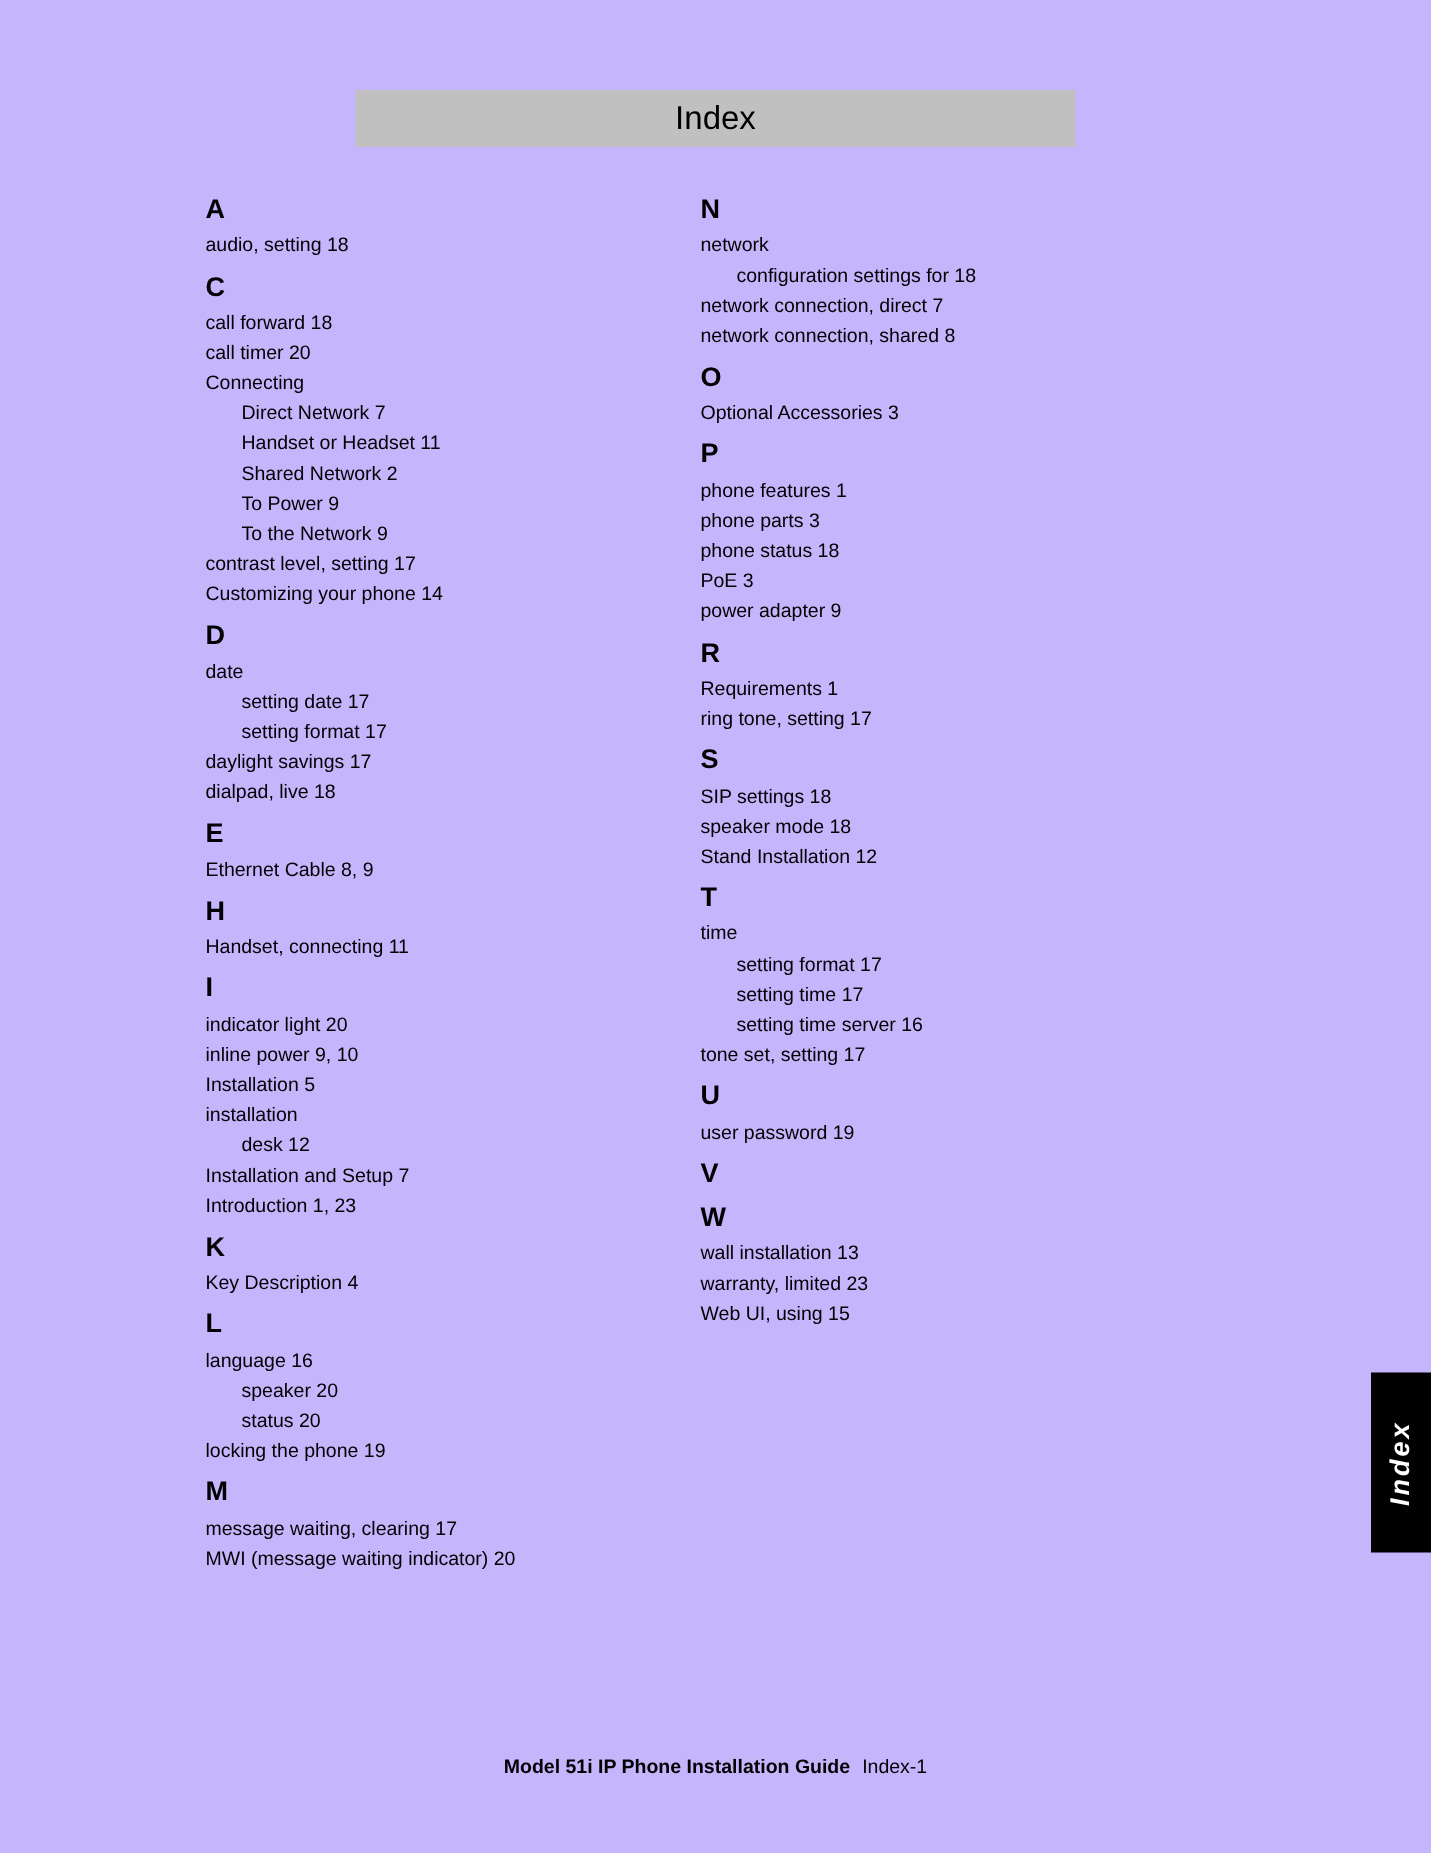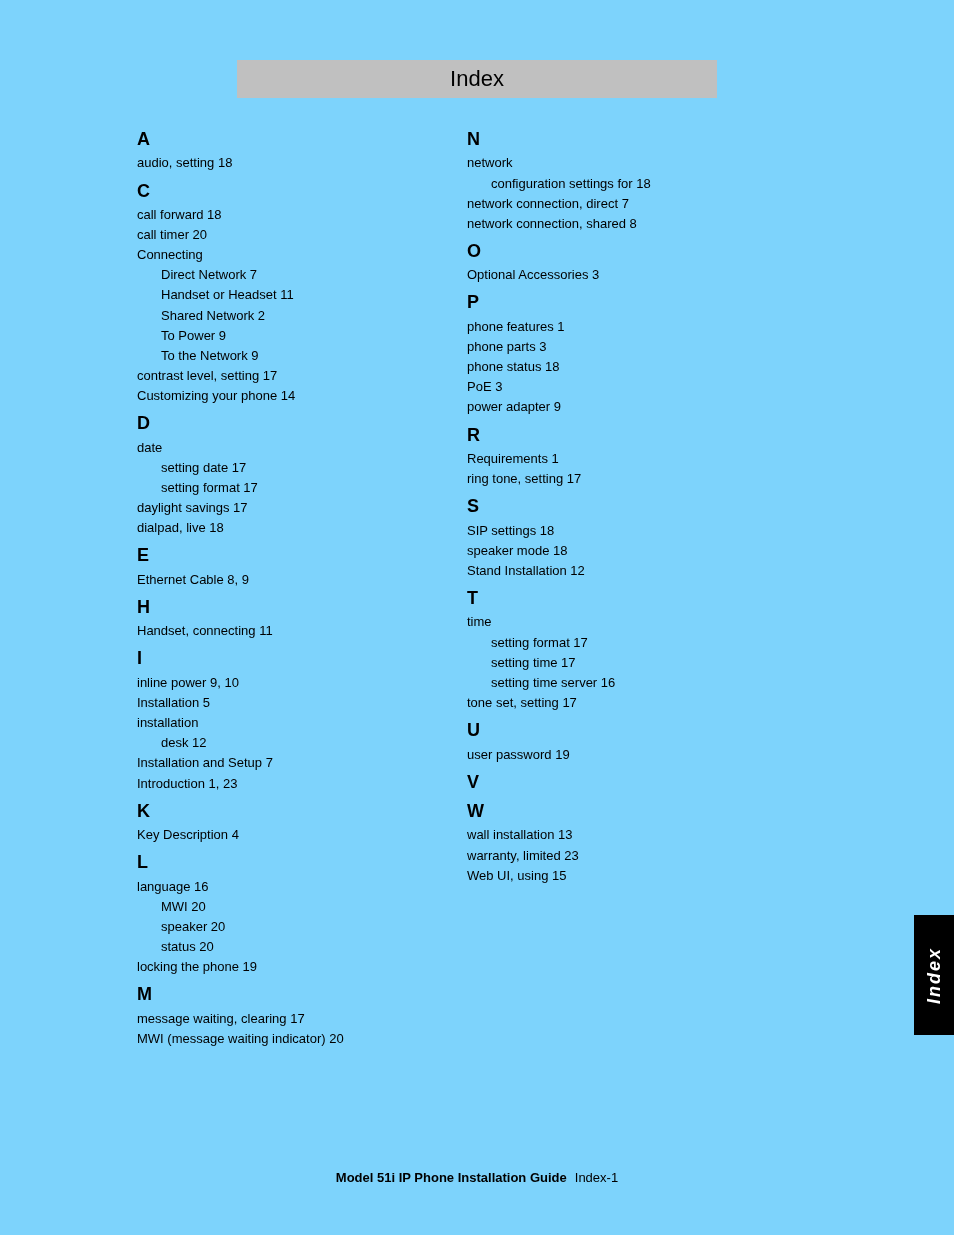--- a/index.html
+++ b/index.html
@@ -9,21 +9,21 @@
       font-size: 13px;
       color: #000000;
       width: 954px;
       min-height: 1235px;
       position: relative;
     }
 
     .page-container {
       width: 954px;
       min-height: 1235px;
-      background: #7dd3fc;
+      background: #c4b5fd;
       position: relative;
       padding: 60px 0 60px 0;
     }
 
     .index-title-bar {
       background: #c0c0c0;
       width: 480px;
       margin: 0 auto 24px auto;
       text-align: center;
       padding: 6px 0;
@@ -144,31 +144,31 @@
         <div class="entry">date</div>
         <div class="entry indented">setting date 17</div>
         <div class="entry indented">setting format 17</div>
         <div class="entry">daylight savings 17</div>
         <div class="entry">dialpad, live 18</div>
         <div class="section-letter">E</div>
         <div class="entry">Ethernet Cable 8, 9</div>
         <div class="section-letter">H</div>
         <div class="entry">Handset, connecting 11</div>
         <div class="section-letter">I</div>
+        <div class="entry">indicator light 20</div>
         <div class="entry">inline power 9, 10</div>
         <div class="entry">Installation 5</div>
         <div class="entry">installation</div>
         <div class="entry indented">desk 12</div>
         <div class="entry">Installation and Setup 7</div>
         <div class="entry">Introduction 1, 23</div>
         <div class="section-letter">K</div>
         <div class="entry">Key Description 4</div>
         <div class="section-letter">L</div>
         <div class="entry">language 16</div>
-        <div class="entry indented">MWI 20</div>
         <div class="entry indented">speaker 20</div>
         <div class="entry indented">status 20</div>
         <div class="entry">locking the phone 19</div>
         <div class="section-letter">M</div>
         <div class="entry">message waiting, clearing 17</div>
         <div class="entry">MWI (message waiting indicator) 20</div>
       </div>
 
     <div class="col-right" id="right-col">
         <div class="section-letter">N</div>

